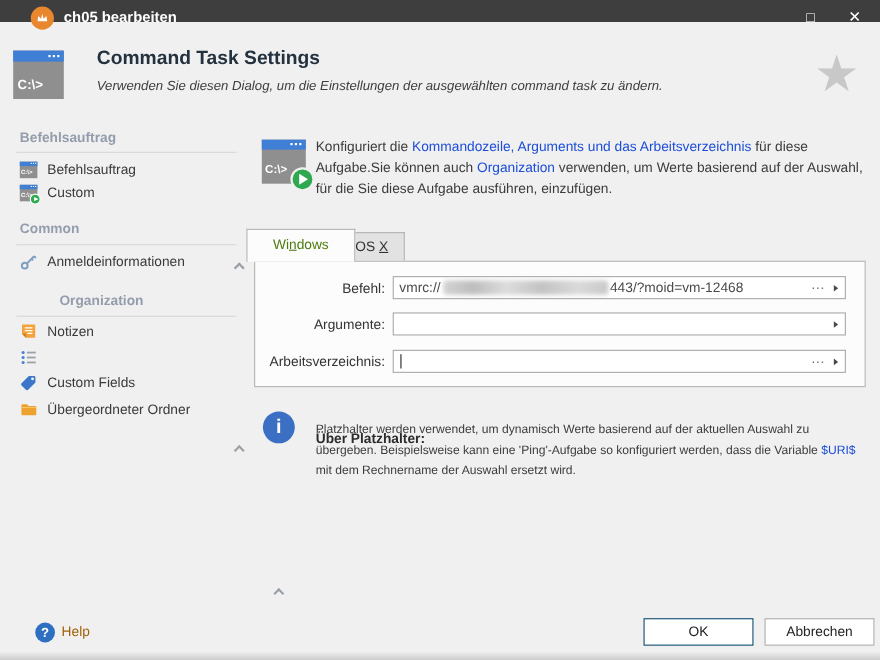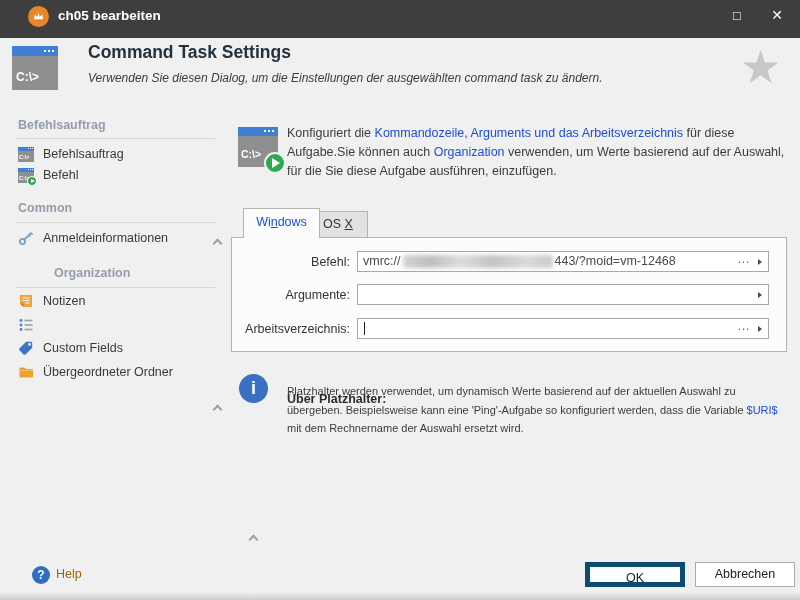--- a/index.html
+++ b/index.html
@@ -6,21 +6,21 @@
   html,body { width:800px; height:600px; }
   body {
     position: relative;
     background: #f0f0f0;
     font-family: "Liberation Sans", sans-serif;
     overflow: hidden;
     color:#3a3a3a;
   }
 
   
-  .titlebar { position:absolute; top:0; left:0; width:800px; height:38px; background:#3e3e3e; }
+  .titlebar { position:absolute; top:0; left:0; width:800px; height:20px; background:#3e3e3e; }
   .app-icon { position:absolute; left:28px; top:6px; width:21px; height:21px; border-radius:50%;
               background:#e8872e; display:flex; align-items:center; justify-content:center; }
   .win-title { position:absolute; left:58px; top:0; height:32px; line-height:32px;
                color:#ffffff; font-size:13.5px; font-weight:bold; }
   .caption-btn { position:absolute; top:0; width:38px; height:32px; color:#ffffff;
                  text-align:center; line-height:31px; cursor:default; }
   .btn-max { left:718px; font-size:13px; }
   .btn-close { left:758px; font-size:14px; }
 
   
@@ -64,21 +64,21 @@
   .side-item { position:absolute; left:18px; height:20px; display:flex; align-items:center; gap:9px;
                font-size:12.5px; color:#3a3a3a; white-space:nowrap; cursor:default; }
   .side-icon { width:16px; height:16px; flex:none; display:inline-block; position:relative; }
 
   
   .intro-text { position:absolute; left:287px; top:124px; width:510px; font-size:12.5px; line-height:19px; color:#3c3c3c; }
   .intro-text b, .info-body b { font-weight:normal; color:#1d4ed8; }
 
   
   .tab { position:absolute; text-align:center; font-size:12.5px; border:1px solid #b3b3b3; border-bottom:none; }
-  .tab-windows { left:243px; top:208px; width:77px; height:30px; line-height:27px; background:#fcfcfc; z-index:3; color:#1d4ed8; }
+  .tab-windows { left:224px; top:208px; width:99px; height:30px; line-height:27px; background:#fcfcfc; z-index:3; color:#4d7c0f; }
   .tab-osx { left:308px; top:211px; width:60px; height:26px; line-height:24px; background:#e2e2e2; z-index:1; color:#333; }
   .accel { text-decoration:underline; }
   .panel { position:absolute; left:231px; top:237px; width:556px; height:115px; background:#fcfcfc; border:1px solid #b3b3b3; z-index:2; }
 
   .field-label { position:absolute; left:236px; width:114px; text-align:right; font-size:12.5px; color:#333; line-height:20px; z-index:4; }
   .field-input { position:absolute; left:357px; width:412px; height:21px; background:#ffffff; border:1px solid #a8a8a8;
                  z-index:4; font-size:12.5px; color:#4a4a4a; line-height:19px; padding:0 30px 0 5px; white-space:nowrap; overflow:hidden; }
   .in-ellipsis { position:absolute; right:19px; top:-3px; font-size:13px; color:#6f6f6f; letter-spacing:-1px; cursor:default; }
   .in-arrow { position:absolute; right:6px; top:6.5px; width:0; height:0;
               border-left:4px solid #4a4a4a; border-top:3.5px solid transparent; border-bottom:3.5px solid transparent; cursor:default; }
@@ -92,21 +92,21 @@
                background:#3a6fc4; color:#fff; font-weight:bold; font-size:18px; text-align:center; line-height:28px; }
   .info-heading { position:absolute; left:287px; top:364px; font-size:12.5px; font-weight:bold; color:#2b2b2b;margin-top:28px; }
   .info-body { position:absolute; left:287px; top:382px; width:505px; font-size:11px; line-height:18.5px; color:#3c3c3c; }
 
   
   .help-icon { position:absolute; left:32px; top:566px; width:18px; height:18px; border-radius:50%;
                background:#2f6fc1; color:#fff; font-weight:bold; font-size:12px; text-align:center; line-height:18px; }
   .help-label { position:absolute; left:56px; top:567px; font-size:12.5px; color:#a16207; }
   .btn { position:absolute; top:562px; width:100px; height:25px; background:#ffffff; font-size:12.5px;
          color:#222; text-align:center; line-height:23px; cursor:default; font-family:"Liberation Sans",sans-serif; }
-  .btn-ok { left:585px; border:5px solid #0c4a6e; }
+  .btn-ok { left:585px; border:1px solid #0c4a6e; }
   .btn-cancel { left:695px; border:1px solid #ababab; }
   .bottom-edge { position:absolute; left:0; bottom:0; width:800px; height:7px;
                  background:linear-gradient(#ececec,#cccccc); }
 </style>
 </head>
 <body>
 
 <div class="titlebar">
   <span class="app-icon">
     <svg width="13" height="13" viewBox="0 0 16 16">
@@ -144,21 +144,21 @@
   <span>Befehlsauftrag</span>
 </div>
 <div class="side-item" style="top:165px;">
   <span class="term--sm term">
     <span class="term-bar">
         <span class="term-dots"></span>
       </span>
     <span class="term-text">C:\&gt;</span>
     <span class="play play--sm"></span>
   </span>
-  <span>Befehl</span>
+  <span>Custom</span>
 </div>
 
 <div class="sec-hdr" style="top:201px;">
   <span>Common</span>
   <span class="chev" style="top:205px;"></span>
 </div>
 <div class="divider" style="top:222px;"></div>
 
 <div class="side-item" style="top:228px;">
   <span class="side-icon">

